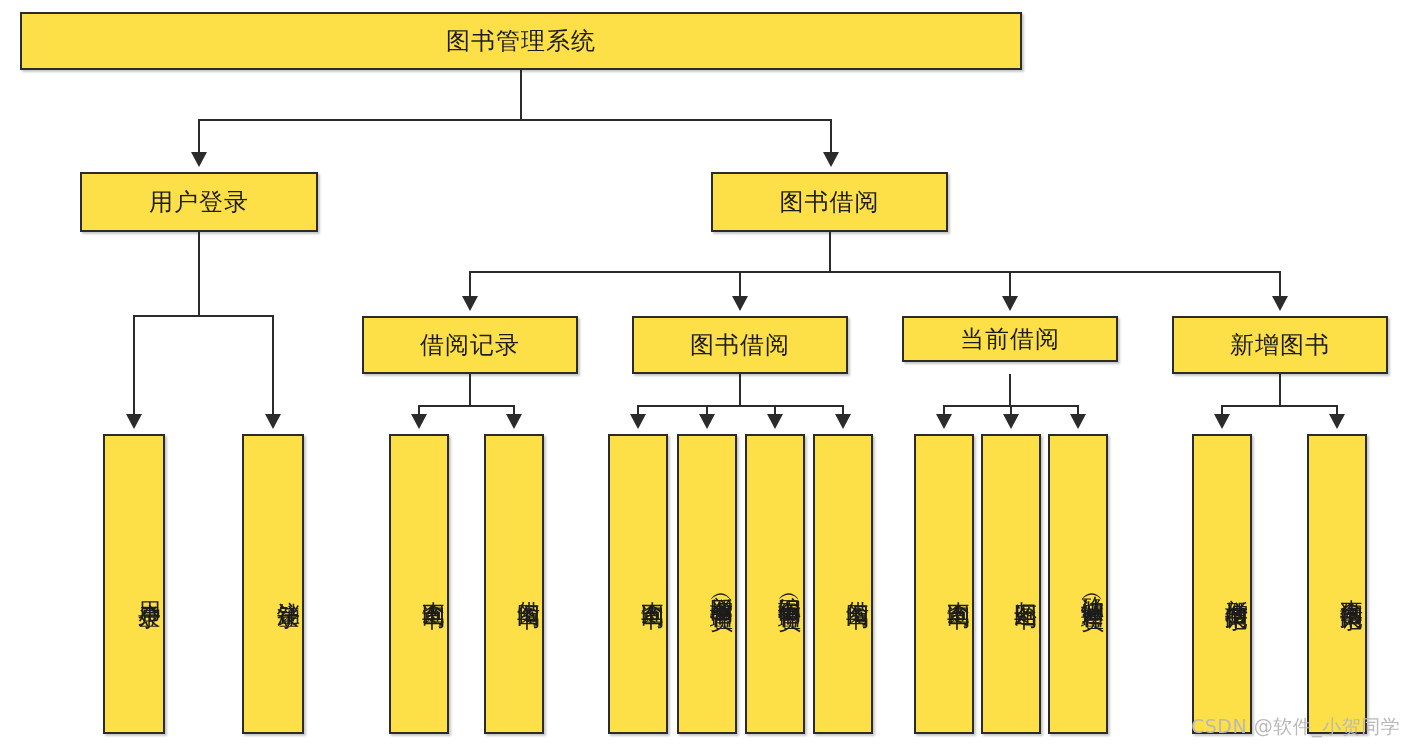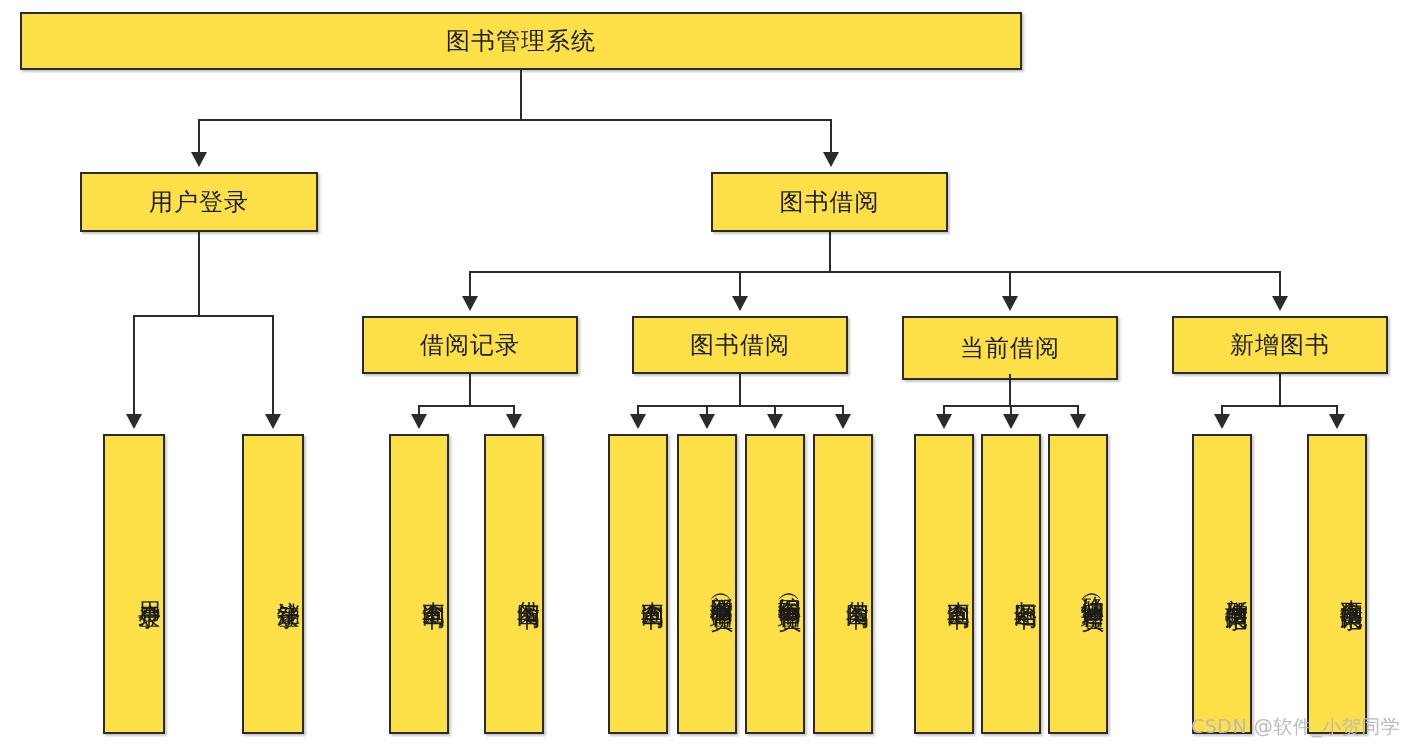--- a/index.html
+++ b/index.html
@@ -117,21 +117,21 @@
   <div class="arrow" style="left:1002px; top:296px;"></div>
   <div class="vline" style="left:1279px; top:271px; height:26px;"></div>
   <div class="arrow" style="left:1272px; top:296px;"></div>
 
   <div class="node horizontal" style="left:362px; top:316px; width:216px; height:58px;">
     <span>借阅记录</span>
   </div>
   <div class="node horizontal" style="left:632px; top:316px; width:216px; height:58px;">
     <span>图书借阅</span>
   </div>
-  <div class="node horizontal" style="left:902px; top:316px; width:216px; height:64px;">
+  <div class="node horizontal" style="left:902px; top:316px; width:216px; height:46px;">
     <span>当前借阅</span>
   </div>
   <div class="node horizontal" style="left:1172px; top:316px; width:216px; height:58px;">
     <span>新增图书</span>
   </div>
 
   <div class="vline" style="left:469px; top:374px; height:32px;"></div>
   <div class="hline" style="left:418px; top:405px; width:96px;"></div>
   <div class="vline" style="left:418px; top:405px; height:10px;"></div>
   <div class="arrow" style="left:411px; top:414px;"></div>

